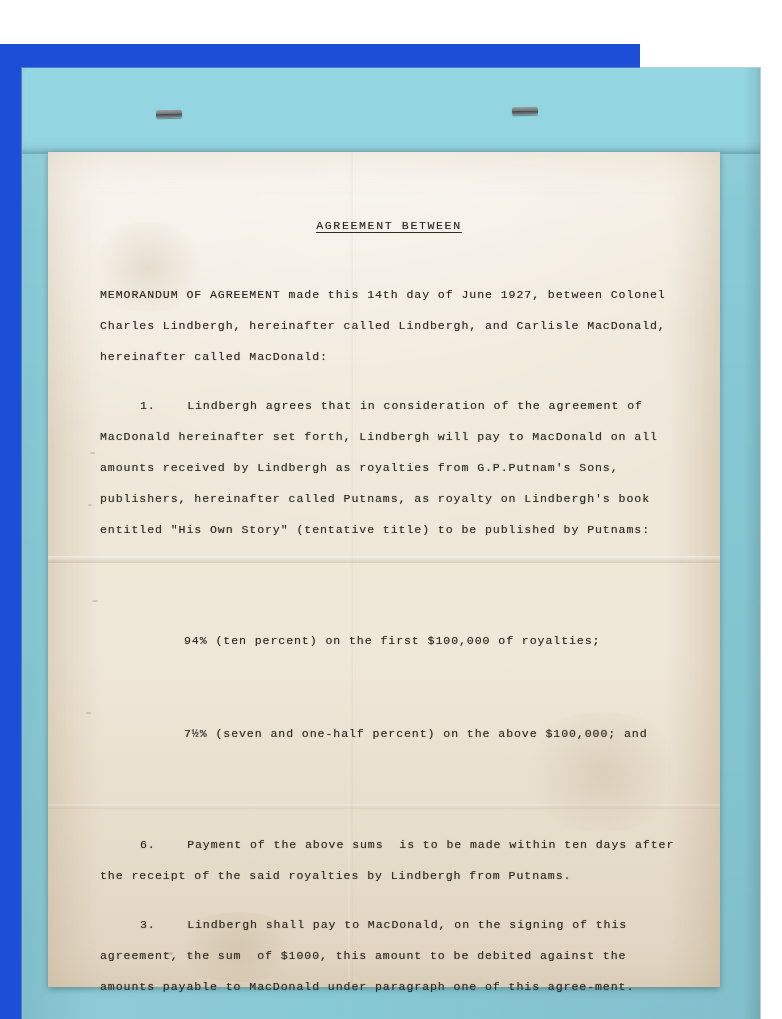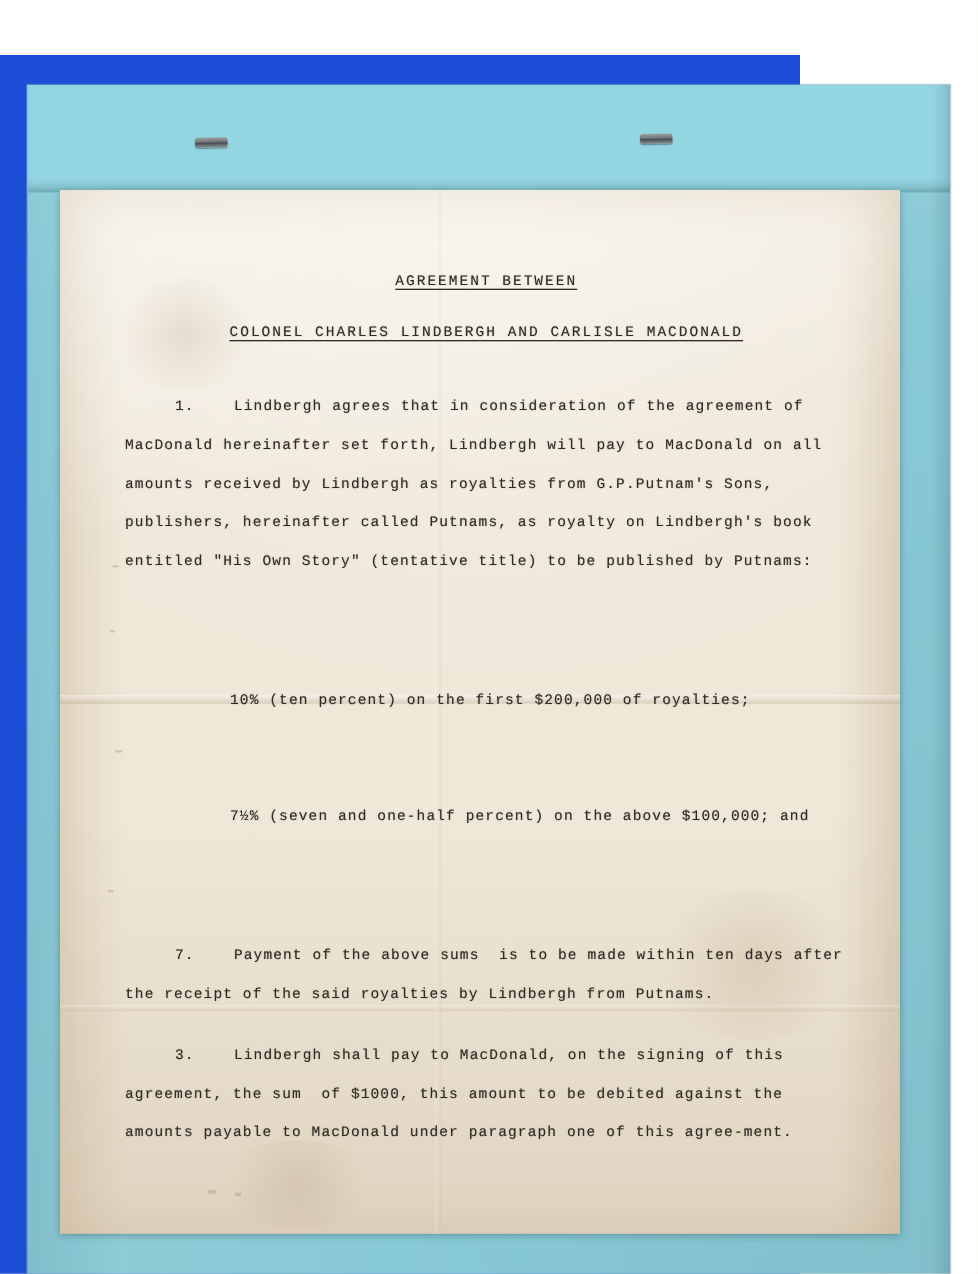--- a/index.html
+++ b/index.html
@@ -191,30 +191,30 @@
     <div class="fiber" style="left:40px; top:352px; width:4px; height:2px;"></div>
     <div class="fiber" style="left:44px; top:448px; width:6px; height:2px;"></div>
     <div class="fiber" style="left:38px; top:560px; width:5px; height:2px;"></div>
     <div class="fiber" style="left:118px; top:800px; width:7px; height:3px;"></div>
     <div class="fiber" style="left:140px; top:802px; width:5px; height:3px;"></div>
 
     <div class="typed">
 
       <div class="title-block">
         <div class="title-line t1">AGREEMENT BETWEEN</div><br>
-        <div class="title-line t2">COLONEL CHARLES LINDBERGH AND CARLISLE MACDONALD</div>
       </div>
 
+      <p class="para">MEMORANDUM OF AGREEMENT made this 14th day of June 1927, between Colonel Charles Lindbergh, hereinafter called Lindbergh, and Carlisle MacDonald, hereinafter called MacDonald:</p>
 
       <p class="para indent">1.    Lindbergh agrees that in consideration of the agreement of MacDonald hereinafter set forth, Lindbergh will pay to MacDonald on all amounts received by Lindbergh as royalties from G.P.Putnam's Sons, publishers, hereinafter called Putnams, as royalty on Lindbergh's book entitled "His Own Story" (tentative title) to be published by Putnams:</p>
 
       <div class="rates">
-        <div>10% (ten percent) on the first $200,000 of royalties;</div>
+        <div>94% (ten percent) on the first $100,000 of royalties;</div>
         <div>7½% (seven and one-half percent) on the above $100,000; and</div>
       </div>
 
-      <p class="para indent">7.    Payment of the above sums  is to be made within ten days after the receipt of the said royalties by Lindbergh from Putnams.</p>
+      <p class="para indent">6.    Payment of the above sums  is to be made within ten days after the receipt of the said royalties by Lindbergh from Putnams.</p>
 
       <p class="para indent">3.    Lindbergh shall pay to MacDonald, on the signing of this agreement, the sum  of $1000, this amount to be debited against the amounts payable to MacDonald under paragraph one of this agree-ment.</p>
 
     </div>
   </div>
 </div>
 
 </body></html>

